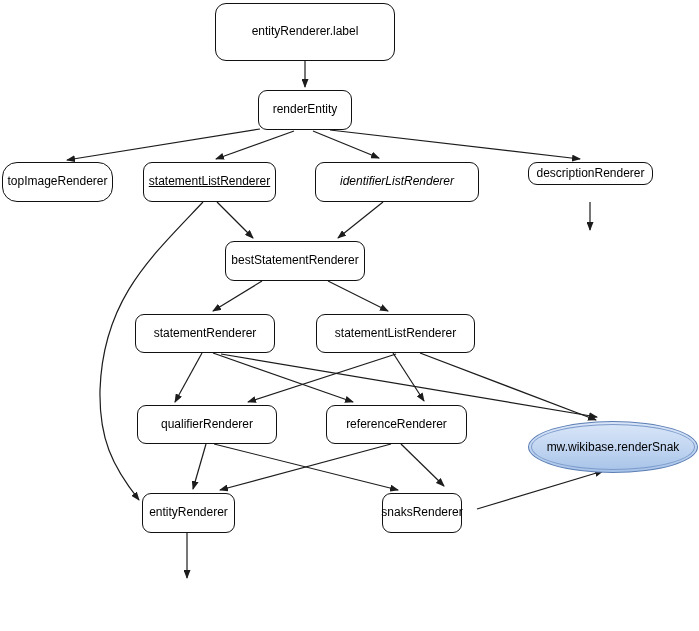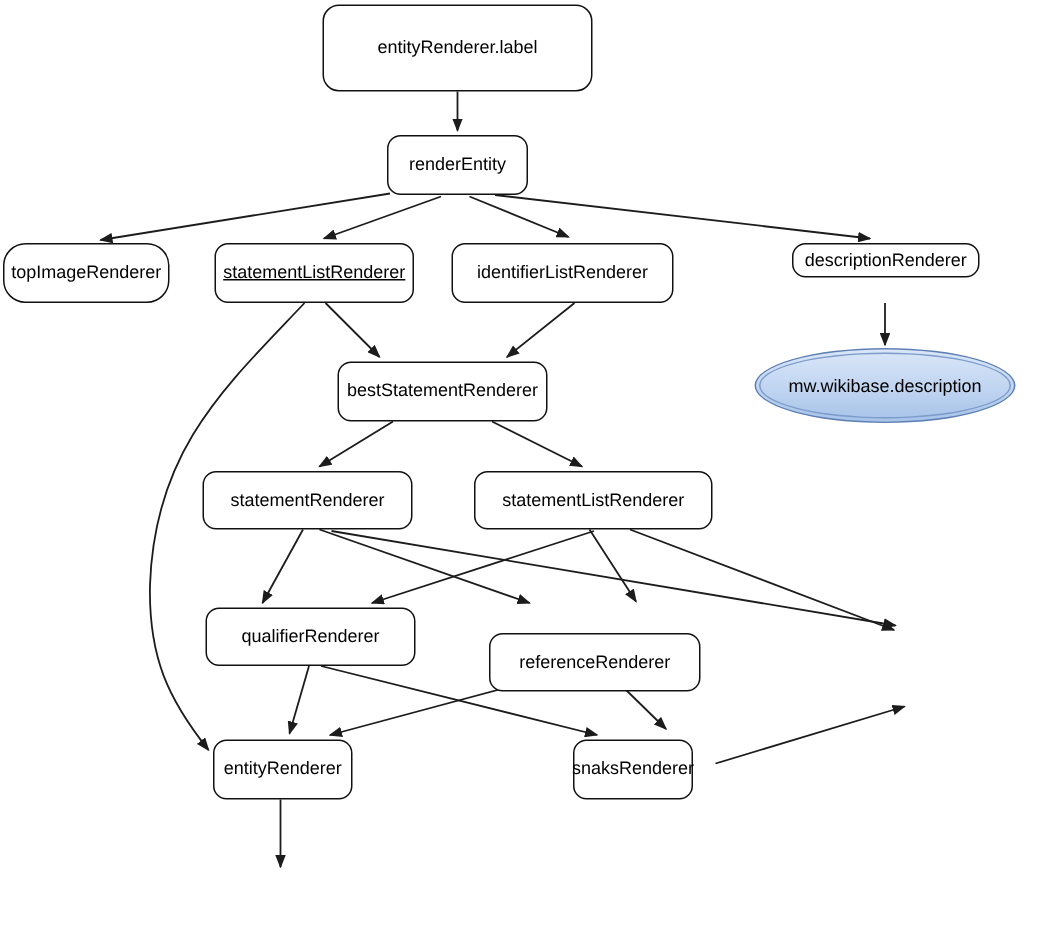--- a/index.html
+++ b/index.html
@@ -83,28 +83,28 @@
     <path class="edge" marker-end="url(#arrow)" d="M391,444 L220,490"></path>
     <path class="edge" marker-end="url(#arrow)" d="M401,444 L444,486"></path>
     <path class="edge" marker-end="url(#arrow)" d="M187,533 L187,578"></path>
     <path class="edge" marker-end="url(#arrow)" d="M477,509 L603,471"></path>
   </svg>
 
   <div class="node" style="left:215px; top:3px; width:180px; height:58px; border-radius:11px;">entityRenderer.label</div>
   <div class="node" style="left:258px; top:90px; width:94px; height:40px;">renderEntity</div>
   <div class="node" style="left:2px; top:162px; width:111px; height:40px;border-radius:15px;">topImageRenderer</div>
   <div class="node" style="left:143px; top:162px; width:133px; height:40px;text-decoration:underline;">statementListRenderer</div>
-  <div class="node" style="left:301px; top:162px; width:148px; height:40px;">identifierListRenderer</div>
+  <div class="node" style="left:315px; top:162px; width:164px; height:40px;font-style:italic;">identifierListRenderer</div>
   <div class="node" style="left:528px; top:162px; width:125px; height:23px;">descriptionRenderer</div>
   <div class="node" style="left:225px; top:241px; width:140px; height:40px;">bestStatementRenderer</div>
   <div class="node" style="left:135px; top:314px; width:140px; height:39px;">statementRenderer</div>
   <div class="node" style="left:316px; top:314px; width:159px; height:39px;">statementListRenderer</div>
   <div class="node" style="left:137px; top:405px; width:140px; height:39px;">qualifierRenderer</div>
-  <div class="node" style="left:326px; top:405px; width:141px; height:39px;margin-top:17px;">referenceRenderer</div>
+  <div class="node" style="left:326px; top:405px; width:141px; height:39px;">referenceRenderer</div>
   <div class="node" style="left:142px; top:493px; width:93px; height:40px;">entityRenderer</div>
   <div class="node" style="left:382px; top:493px; width:80px; height:40px;">snaksRenderer</div>
 
-  <div class="ellipse" style="left:503px; top:232px; width:174px; height:50px;">
+  <div class="ellipse" style="left:528px; top:421px; width:170px; height:52px;">
     <span class="inner-ring"></span>
-    <span class="lbl">mw.wikibase.description</span>
+    <span class="lbl">mw.wikibase.renderSnak</span>
   </div>
 
 </div>
 
 </body></html>

